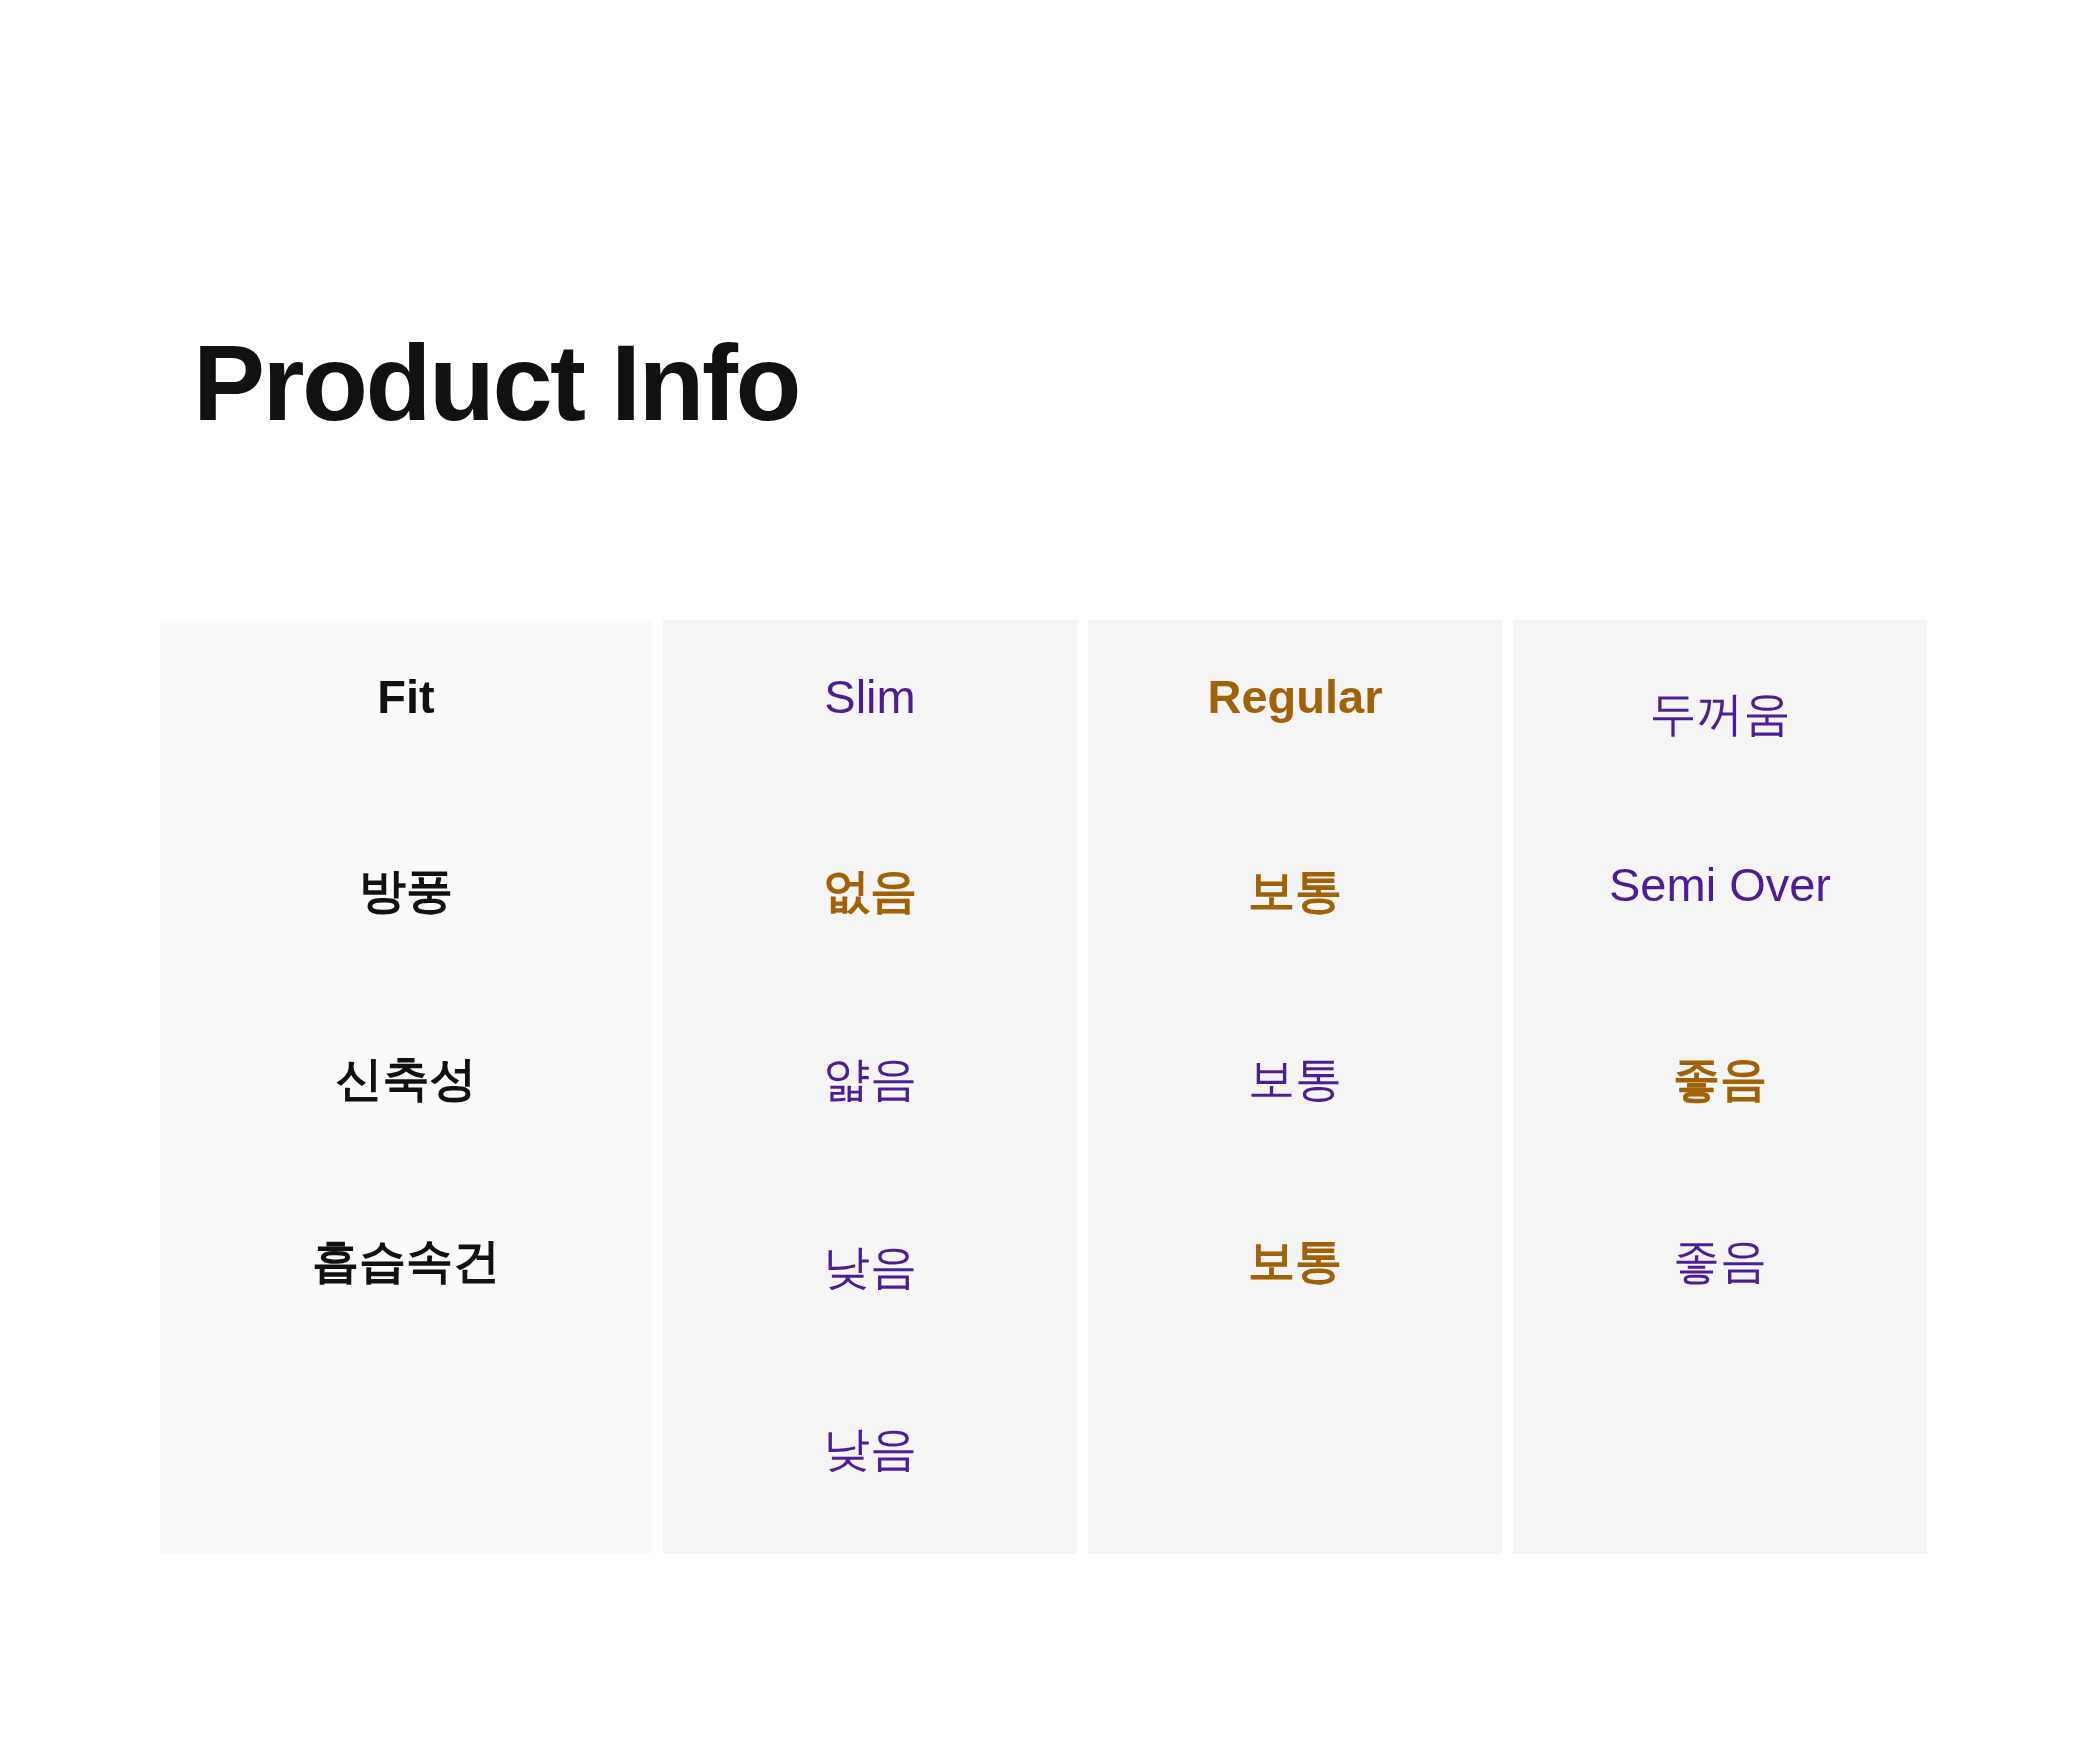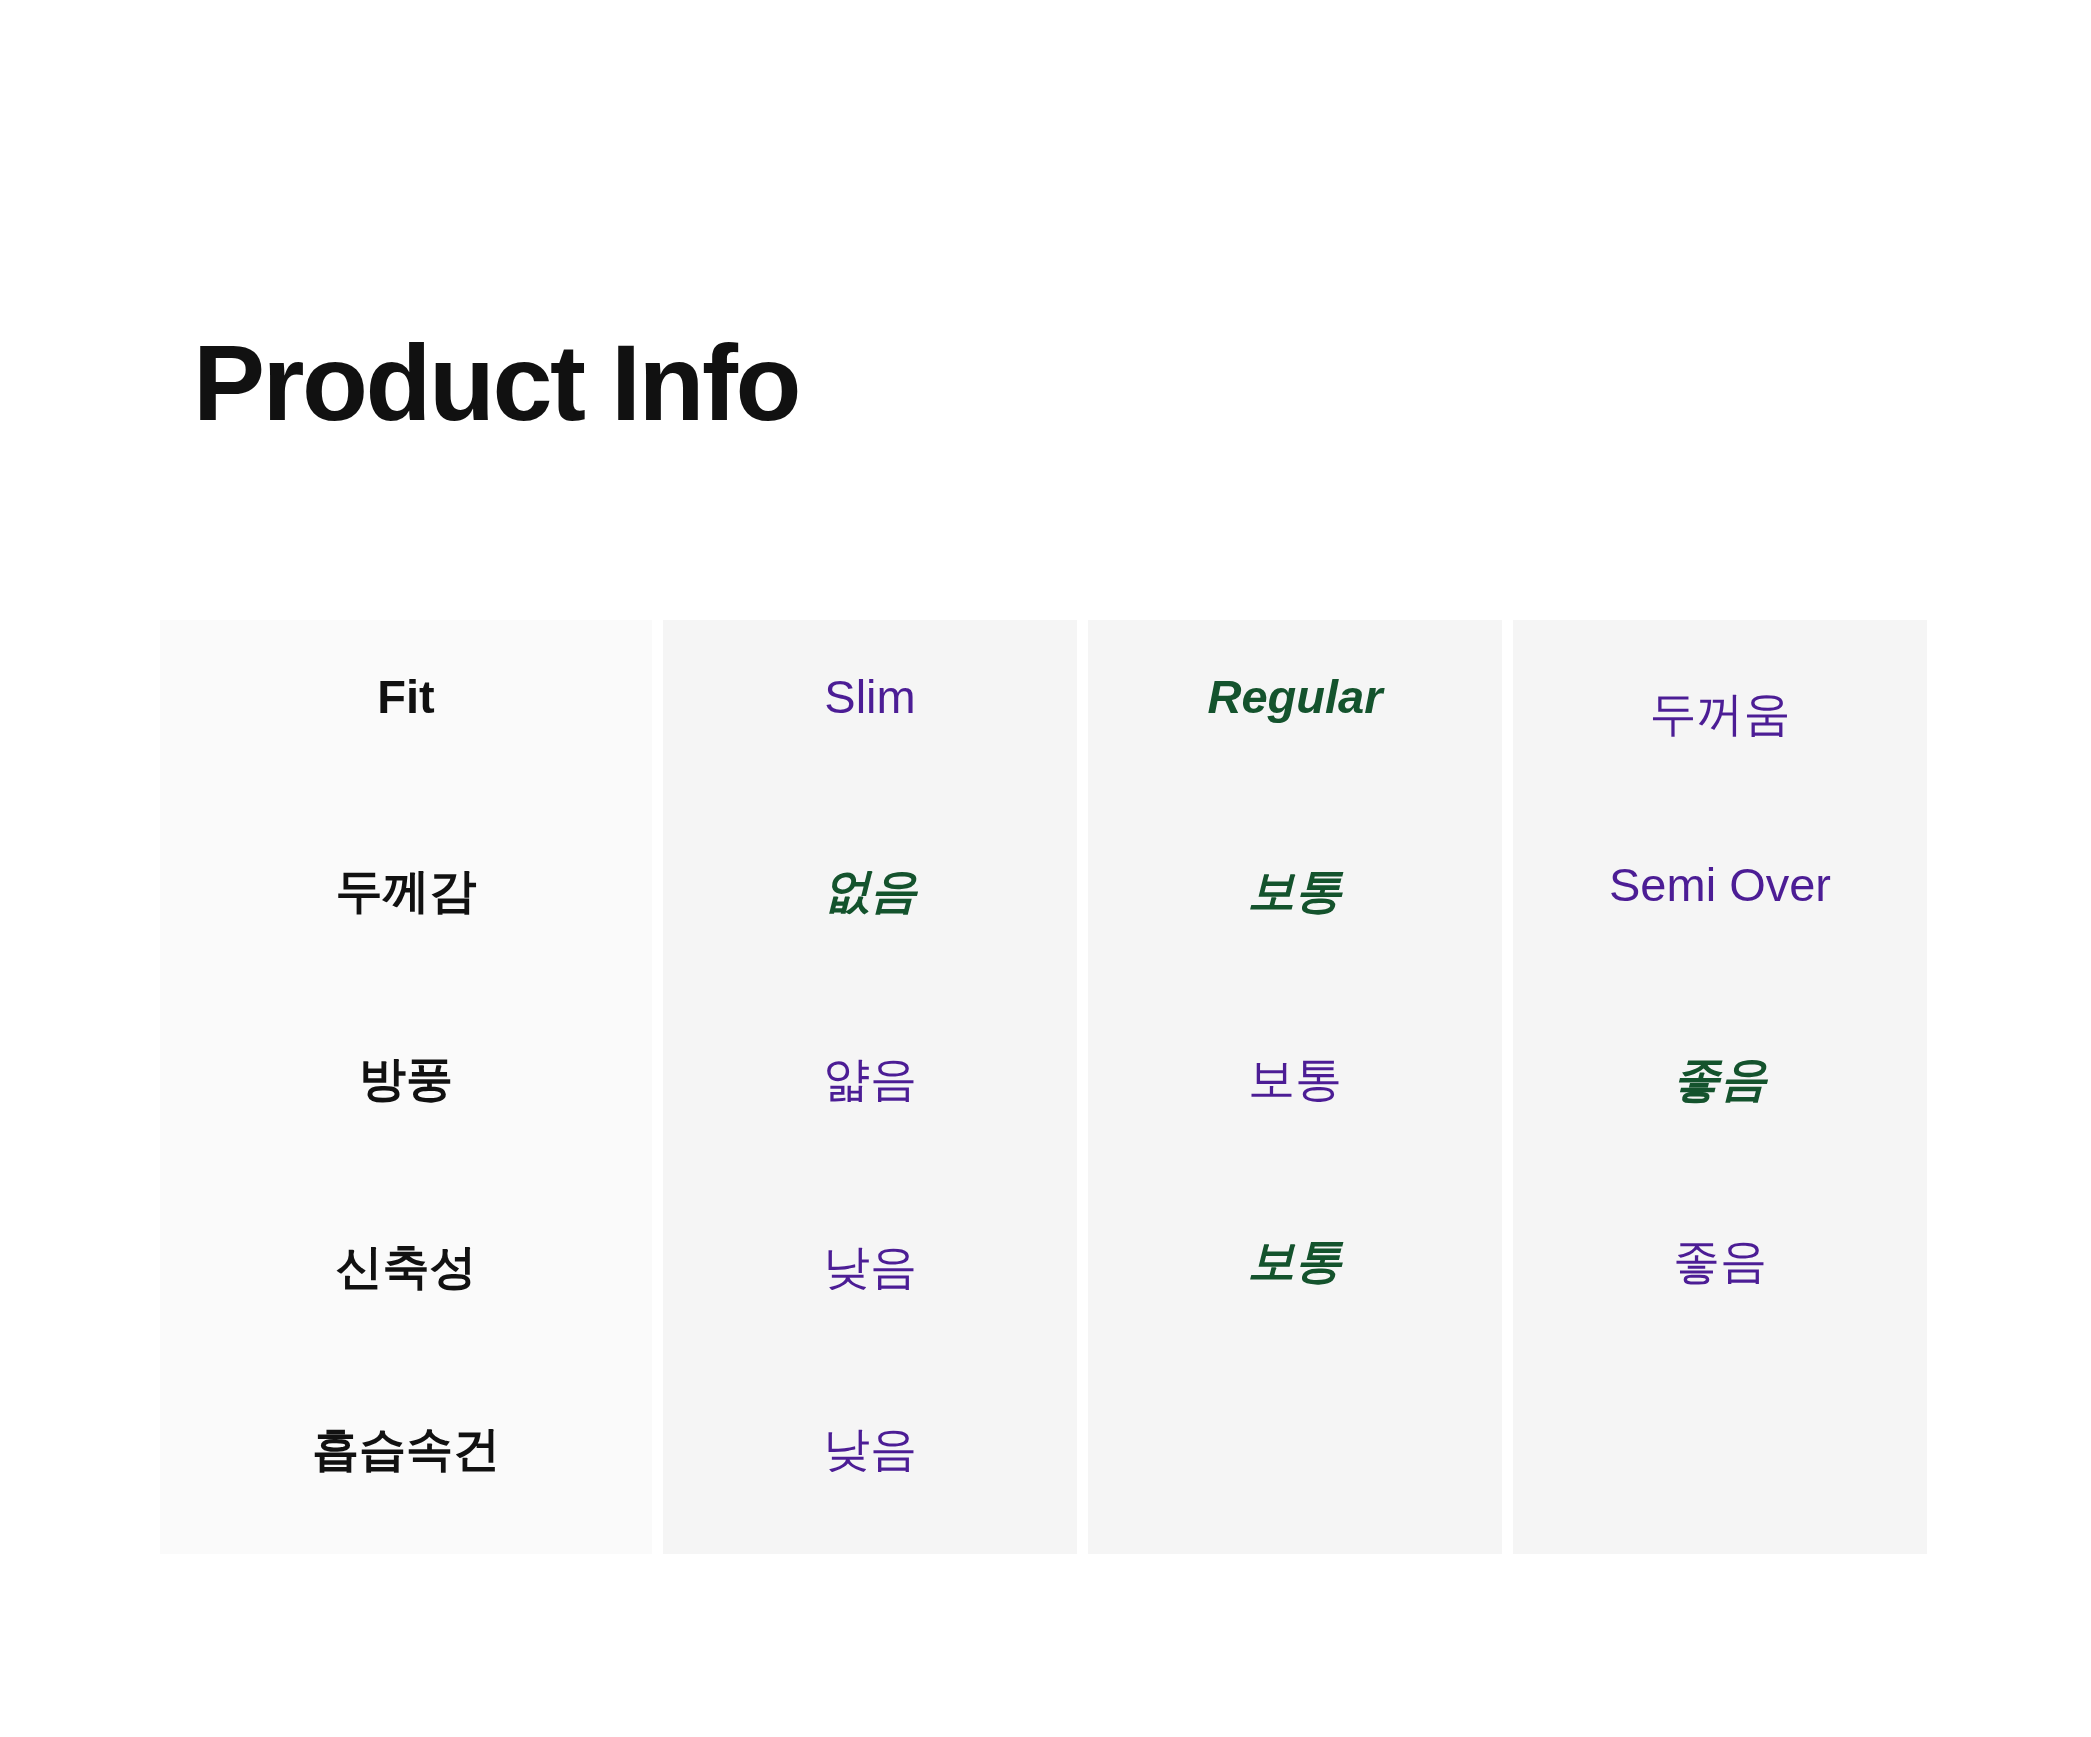--- a/index.html
+++ b/index.html
@@ -73,42 +73,40 @@
     height: 188px;
     font-size: 47px;
   }
   .spec-cell.body.last {
     height: 177px;
   }
 
   
   .emph-strong {
     font-weight: bold;
-    color: #14532d;
-    font-style: italic;
+    color: #a16207;
   }
   .emph-muted {
     font-weight: normal;
     color: #4c1d95;
   }
   .emph-label {
     font-weight: bold;
     color: #111111;
   }
 </style>
 </head>
 <body>
 
 <div class="page-title">Product Info</div>
 
 <div class="spec-table">
 
   <div class="spec-column col-label">
     <div class="spec-cell head emph-label">Fit</div>
-    <div class="spec-cell body emph-label">두께감</div>
     <div class="spec-cell body emph-label">방풍</div>
     <div class="spec-cell body emph-label">신축성</div>
     <div class="spec-cell body last emph-label">흡습속건</div>
   </div>
 
   <div class="spec-column">
     <div class="spec-cell head emph-muted">Slim</div>
     <div class="spec-cell body emph-strong">없음</div>
     <div class="spec-cell body emph-muted">얇음</div>
     <div class="spec-cell body emph-muted">낮음</div>

